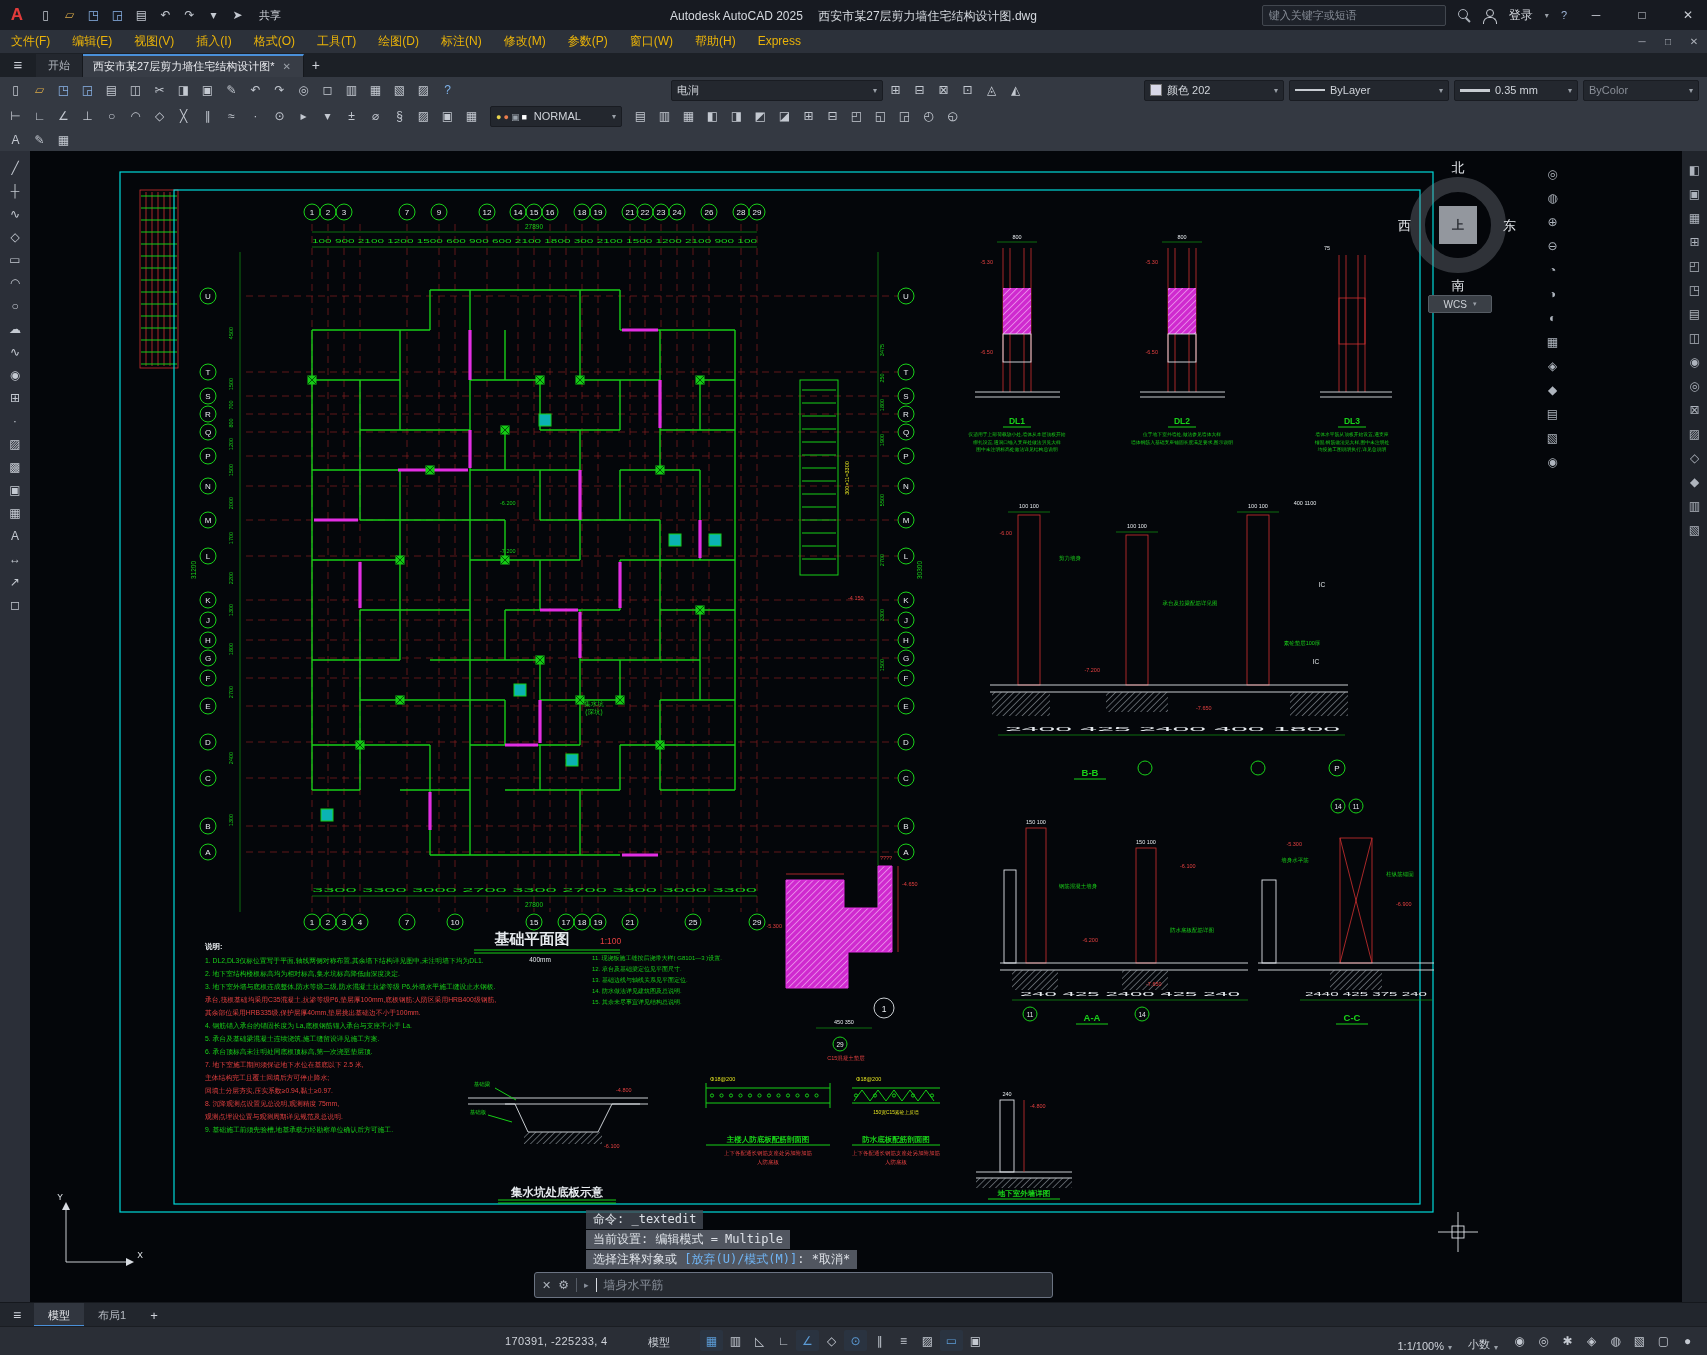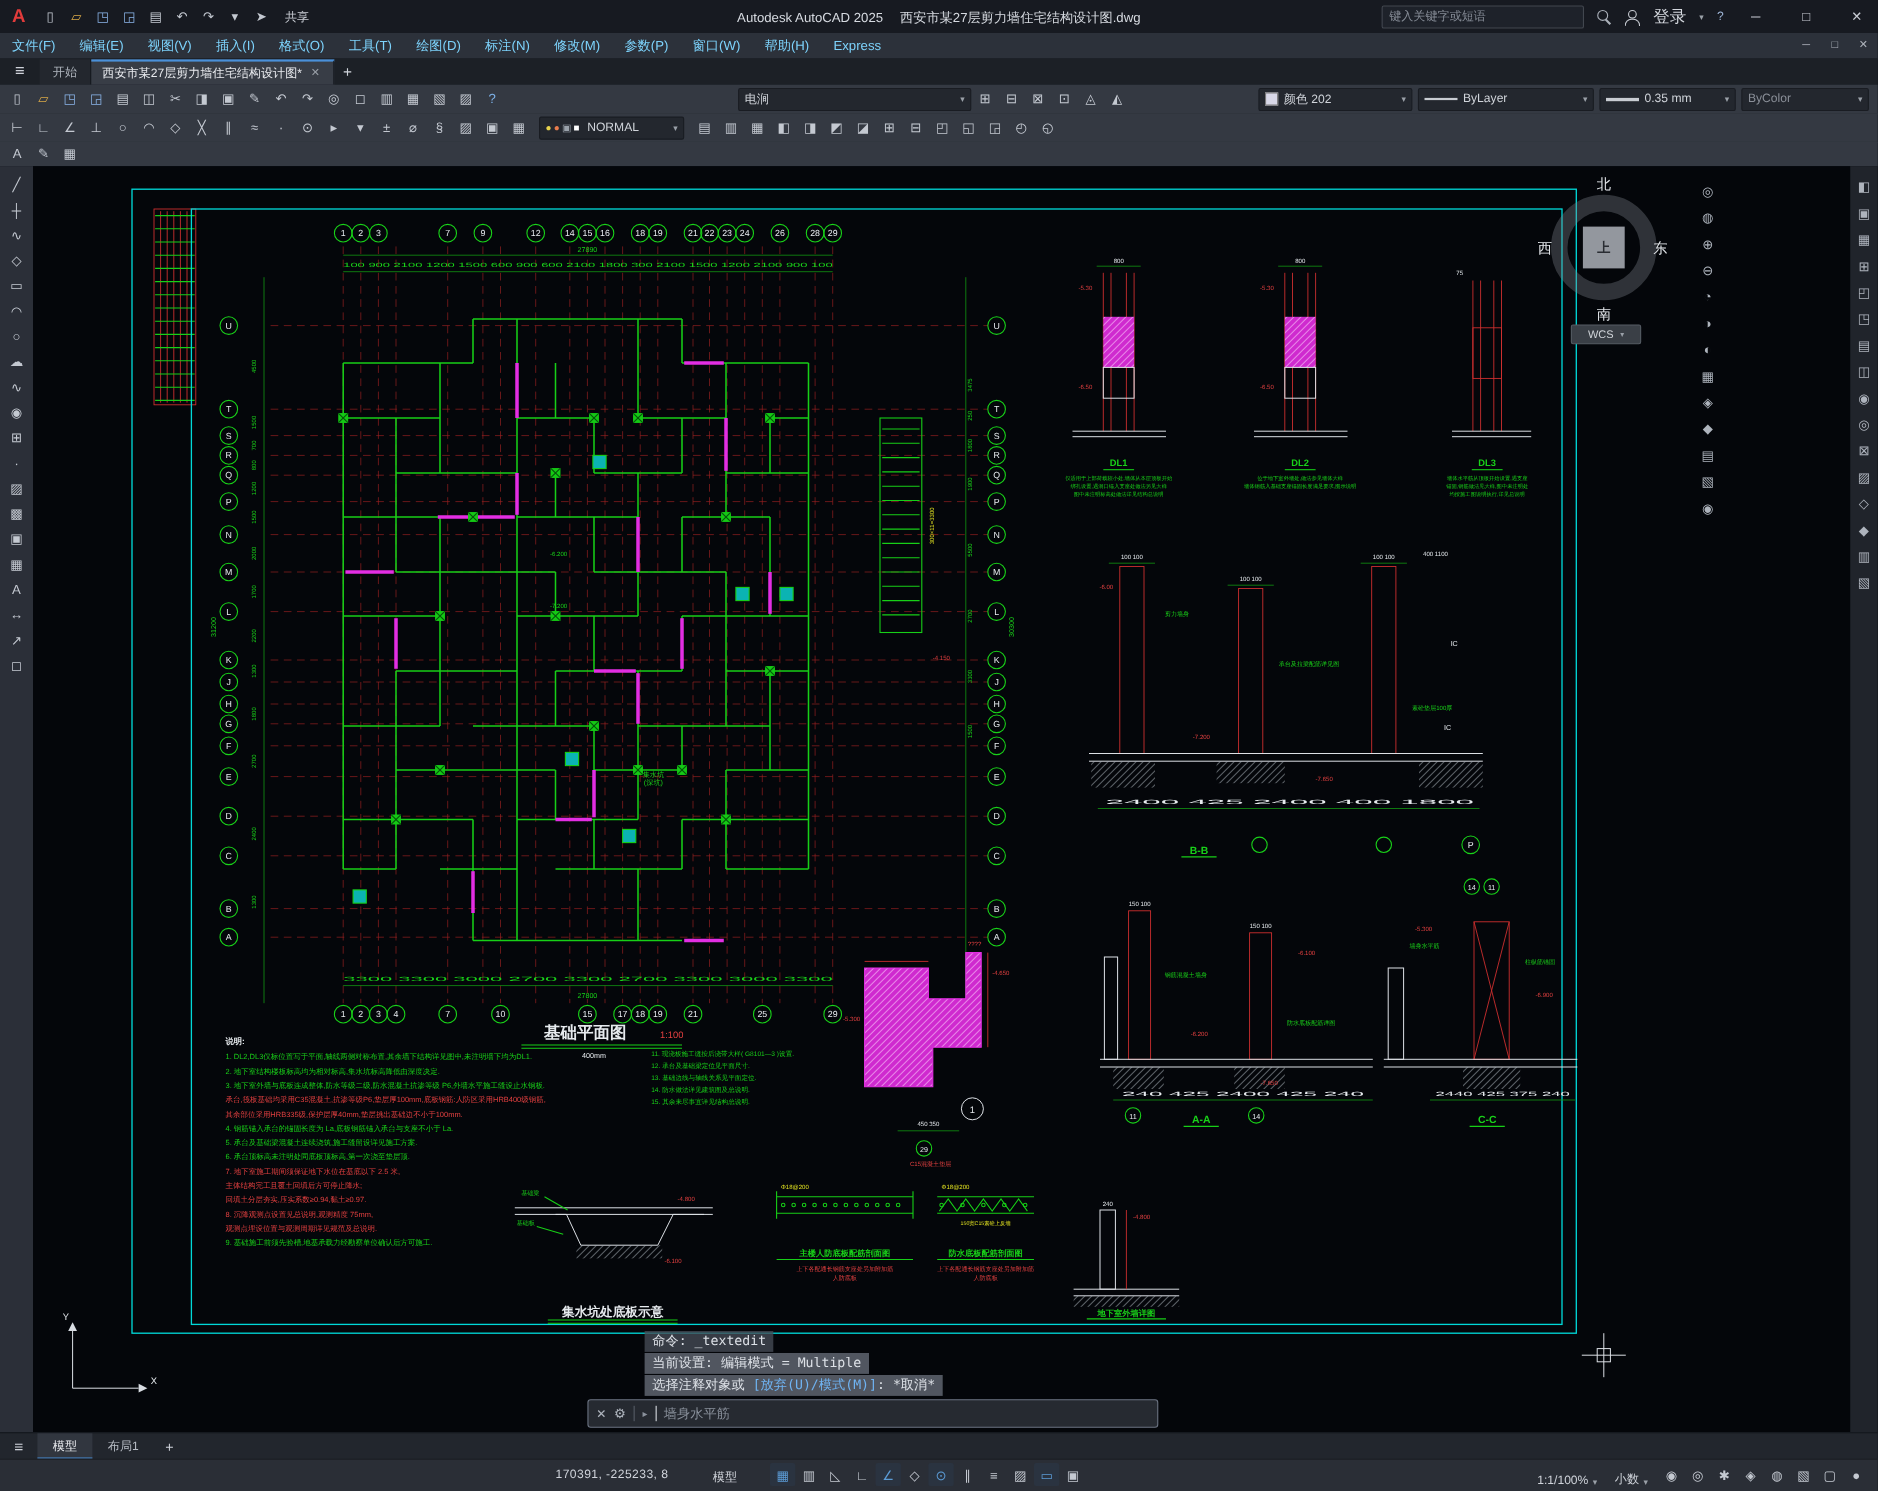--- a/index.html
+++ b/index.html
@@ -16,21 +16,21 @@
   .search::placeholder{color:#868c96;}
   .winbtn{width:34px;height:30px;display:flex;align-items:center;justify-content:center;font-size:12px;color:#c9cdd4;}
   .lens{width:13px;height:13px;position:relative;display:inline-block;}
   .lens i{position:absolute;width:8px;height:8px;border:1.5px solid #aab0b9;border-radius:50%;left:0;top:0;}
   .lens b{position:absolute;width:6px;height:1.5px;background:#aab0b9;transform:rotate(45deg);left:7px;top:10px;}
   .person{width:14px;height:15px;position:relative;display:inline-block;}
   .person i{position:absolute;left:3px;top:1px;width:6px;height:6px;border:1px solid #c8ccd3;border-radius:50%;}
   .person b{position:absolute;left:0;top:9px;width:12px;height:6px;border:1px solid #c8ccd3;border-bottom:none;border-radius:6px 6px 0 0;}
   #menubar{position:absolute;left:0;top:30px;right:0;height:23px;background:#2c313a;display:flex;align-items:center;border-bottom:1px solid #20242b;}
   #menu-items{display:flex;}
-  .menu-item{padding:0 11px;font-size:12px;color:#7dd3fc;line-height:23px;}
+  .menu-item{padding:0 11px;font-size:12px;color:#eab308;line-height:23px;}
   #menu-win{margin-left:auto;display:flex;}
   #menu-win span{width:26px;text-align:center;font-size:10px;color:#aeb3bb;}
   #filetabs{position:absolute;left:0;top:53px;right:0;height:24px;background:#1c2026;display:flex;align-items:flex-end;}
   #ft-burger{width:36px;text-align:center;font-size:15px;color:#cfd3da;line-height:24px;}
   .ftab{height:23px;display:flex;align-items:center;padding:0 12px;font-size:11px;color:#aeb4bc;background:#23272e;border-right:1px solid #15181d;gap:8px;}
   .ftab.active{background:#383d46;color:#e8eaee;border-top:2px solid #4a90d9;height:21px;padding-left:10px;}
   .ftab .x{color:#9aa0a8;font-size:10px;}
   #ft-add{width:24px;text-align:center;color:#cfd3da;font-size:14px;line-height:24px;}
   .toolbar{position:absolute;left:0;right:0;background:#343942;border-bottom:1px solid #262a31;display:flex;align-items:center;padding-left:4px;gap:1px;}
   #tb1{top:77px;height:26px;}
@@ -132,21 +132,21 @@
   <div id="tb-right">
     <input class="search" placeholder="键入关键字或短语" style="">
     <span class="lens">
         <i></i>
         <b></b>
       </span>
     <span class="person">
         <i></i>
         <b></b>
       </span>
-    <span style="font-size:15px">登录</span>
+    <span style="font-size:12px">登录</span>
     <span style="font-size:8px;color:#9aa0a8">▾</span>
     <span style="font-size:11px;color:#9fb6d8">?</span>
     <span class="winbtn">─</span>
     <span class="winbtn">□</span>
     <span class="winbtn">✕</span>
   </div>
 </div>
 
 <div id="menubar">
   <div id="menu-items">
@@ -1072,21 +1072,21 @@
 </div>
 
 <div id="layouttabs">
   <div id="lt-burger">≡</div>
   <div class="ltab active">模型</div>
   <div class="ltab">布局1</div>
   <div id="lt-add">+</div>
 </div>
 
 <div id="statusbar">
-  <span id="sb-coords">170391, -225233, 8</span>
+  <span id="sb-coords">170391, -225233, 4</span>
   <span id="sb-model">模型</span>
   <div id="sb-left-icons">
       <div class="tbtn on">▦</div>
       <div class="tbtn">▥</div>
       <div class="tbtn">◺</div>
       <div class="tbtn">∟</div>
       <div class="tbtn on">∠</div>
       <div class="tbtn">◇</div>
       <div class="tbtn on">⊙</div>
       <div class="tbtn">∥</div>

